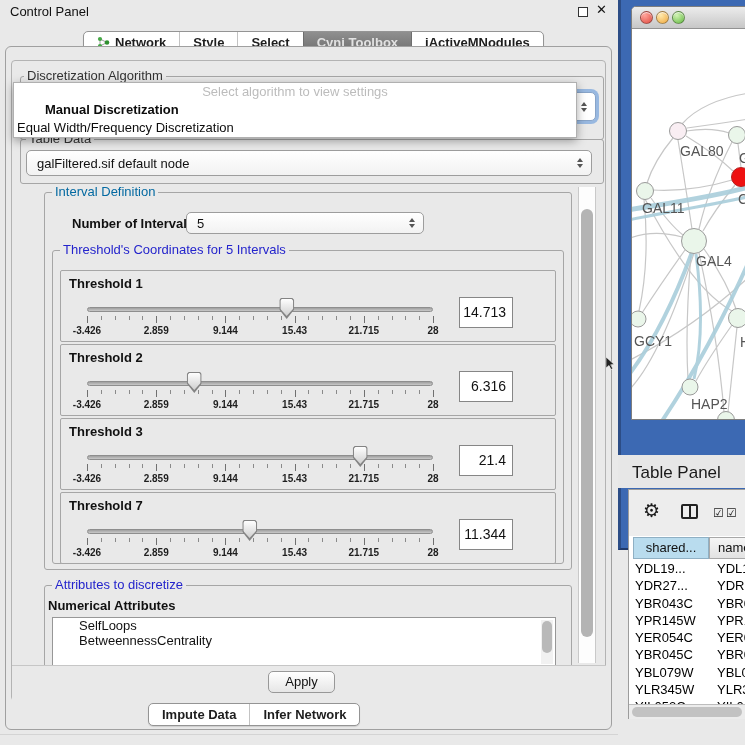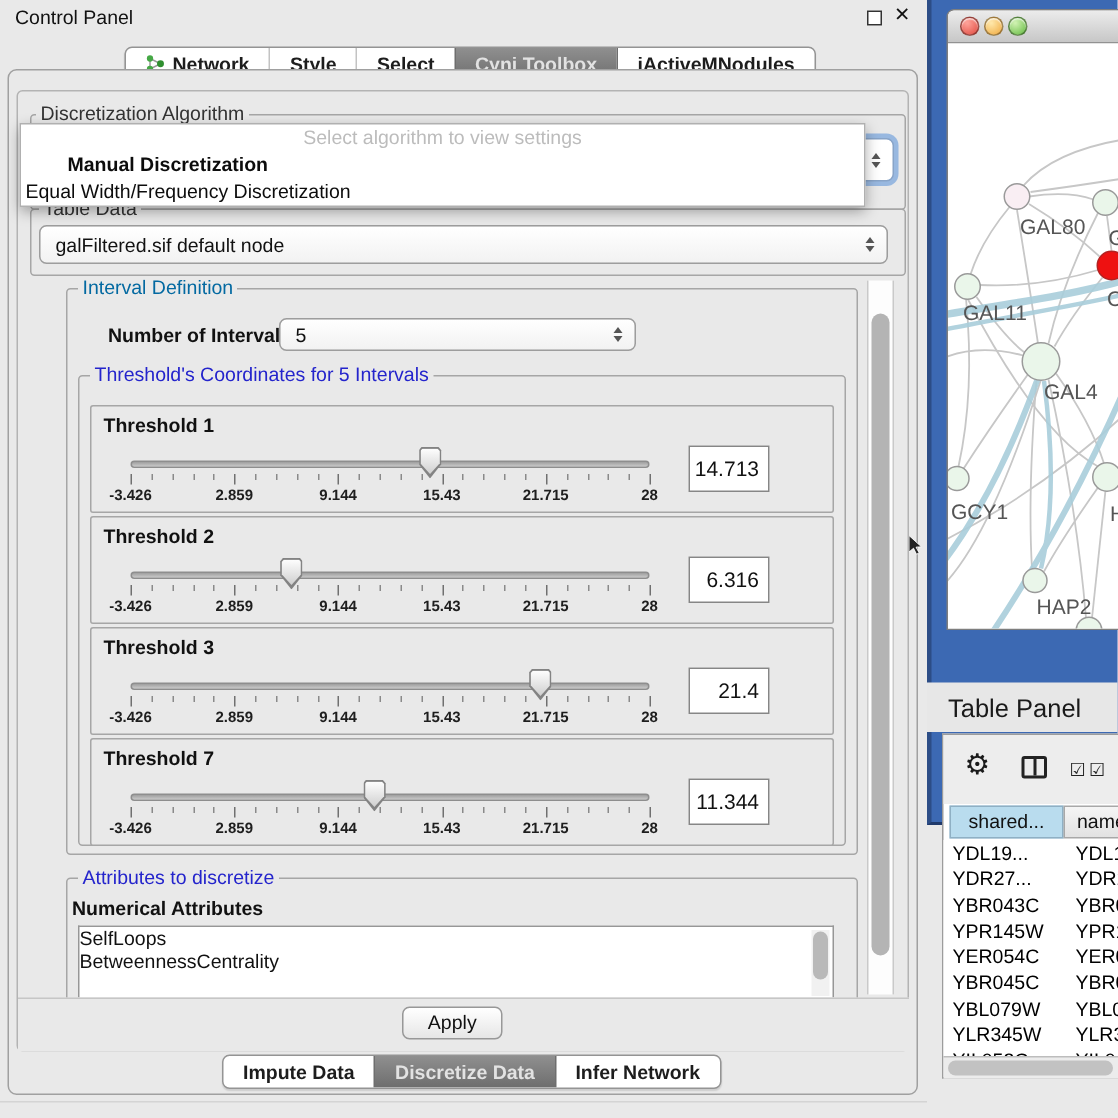--- a/index.html
+++ b/index.html
@@ -57,21 +57,21 @@
   .thumb:after{content:"";position:absolute;left:1px;top:1px;right:1px;bottom:3px;background:linear-gradient(#fefefe,#cfcfcf);
     clip-path:polygon(0 10%,12% 0,88% 0,100% 10%,100% 58%,50% 100%,0 58%);}
   .tick{position:absolute;top:45px;width:1px;height:4px;background:#8a8a8a;}
   .tick.major{height:7px;background:#707070;}
   .ticklabel{position:absolute;top:54px;transform:translateX(-50%);font-size:10px;font-weight:bold;color:#1e1e1e;}
   .vbox{position:absolute;left:398px;top:26px;width:54px;height:31px;background:#fff;border:1px solid #868686;
     font-size:14px;color:#111;text-align:right;line-height:29px;padding-right:6px;}
 
   
   #attr-list{position:absolute;left:52px;top:617px;width:504px;height:48px;background:#fff;border:1px solid #979797;border-bottom:none;overflow:hidden;}
-  #attr-list .aitem{height:15.4px;line-height:15.4px;padding-left:0;font-size:13px;color:#111;white-space:nowrap;}
+  #attr-list .aitem{height:15.4px;line-height:15.4px;padding-left:26px;font-size:13px;color:#111;white-space:nowrap;}
   #attr-scroll{position:absolute;right:2px;top:2px;width:12px;height:44px;background:#f1f1f1;}
   #attr-scroll .vthumb{position:absolute;left:1px;top:1px;width:10px;height:32px;background:#b9b9b9;border-radius:5px;}
 
   
   #apply-row{position:absolute;left:12px;top:665px;width:594px;height:36px;background:#e9e9e9;border-top:1px solid #c6c6c6;z-index:20;}
   #apply-btn{position:absolute;left:256px;top:5px;width:67px;height:22px;background:linear-gradient(#ffffff,#e6e6e6);
     border:1px solid #989898;border-radius:5px;font-size:13px;color:#111;text-align:center;line-height:20px;}
 
   #bottom-hairline{position:absolute;left:0;top:734px;width:618px;height:1px;background:#d4d4d4;}
 
@@ -365,23 +365,20 @@
       <div class="aitem">BetweennessCentrality</div>
     </div>
 
   <div id="apply-row">
     <div id="apply-btn">Apply</div>
   </div>
 
   <div id="bottom-tabs" class="seg" style="left:148px;top:703px;text-align:center;">
       <div class="s">
         <span>Impute Data</span>
-      </div>
-      <div class="s active">
-        <span>Discretize Data</span>
       </div>
       <div class="s">
         <span>Infer Network</span>
       </div>
     </div>
   <div id="bottom-hairline"></div>
 </div>
 
 <div id="right">
   <div id="blue">

